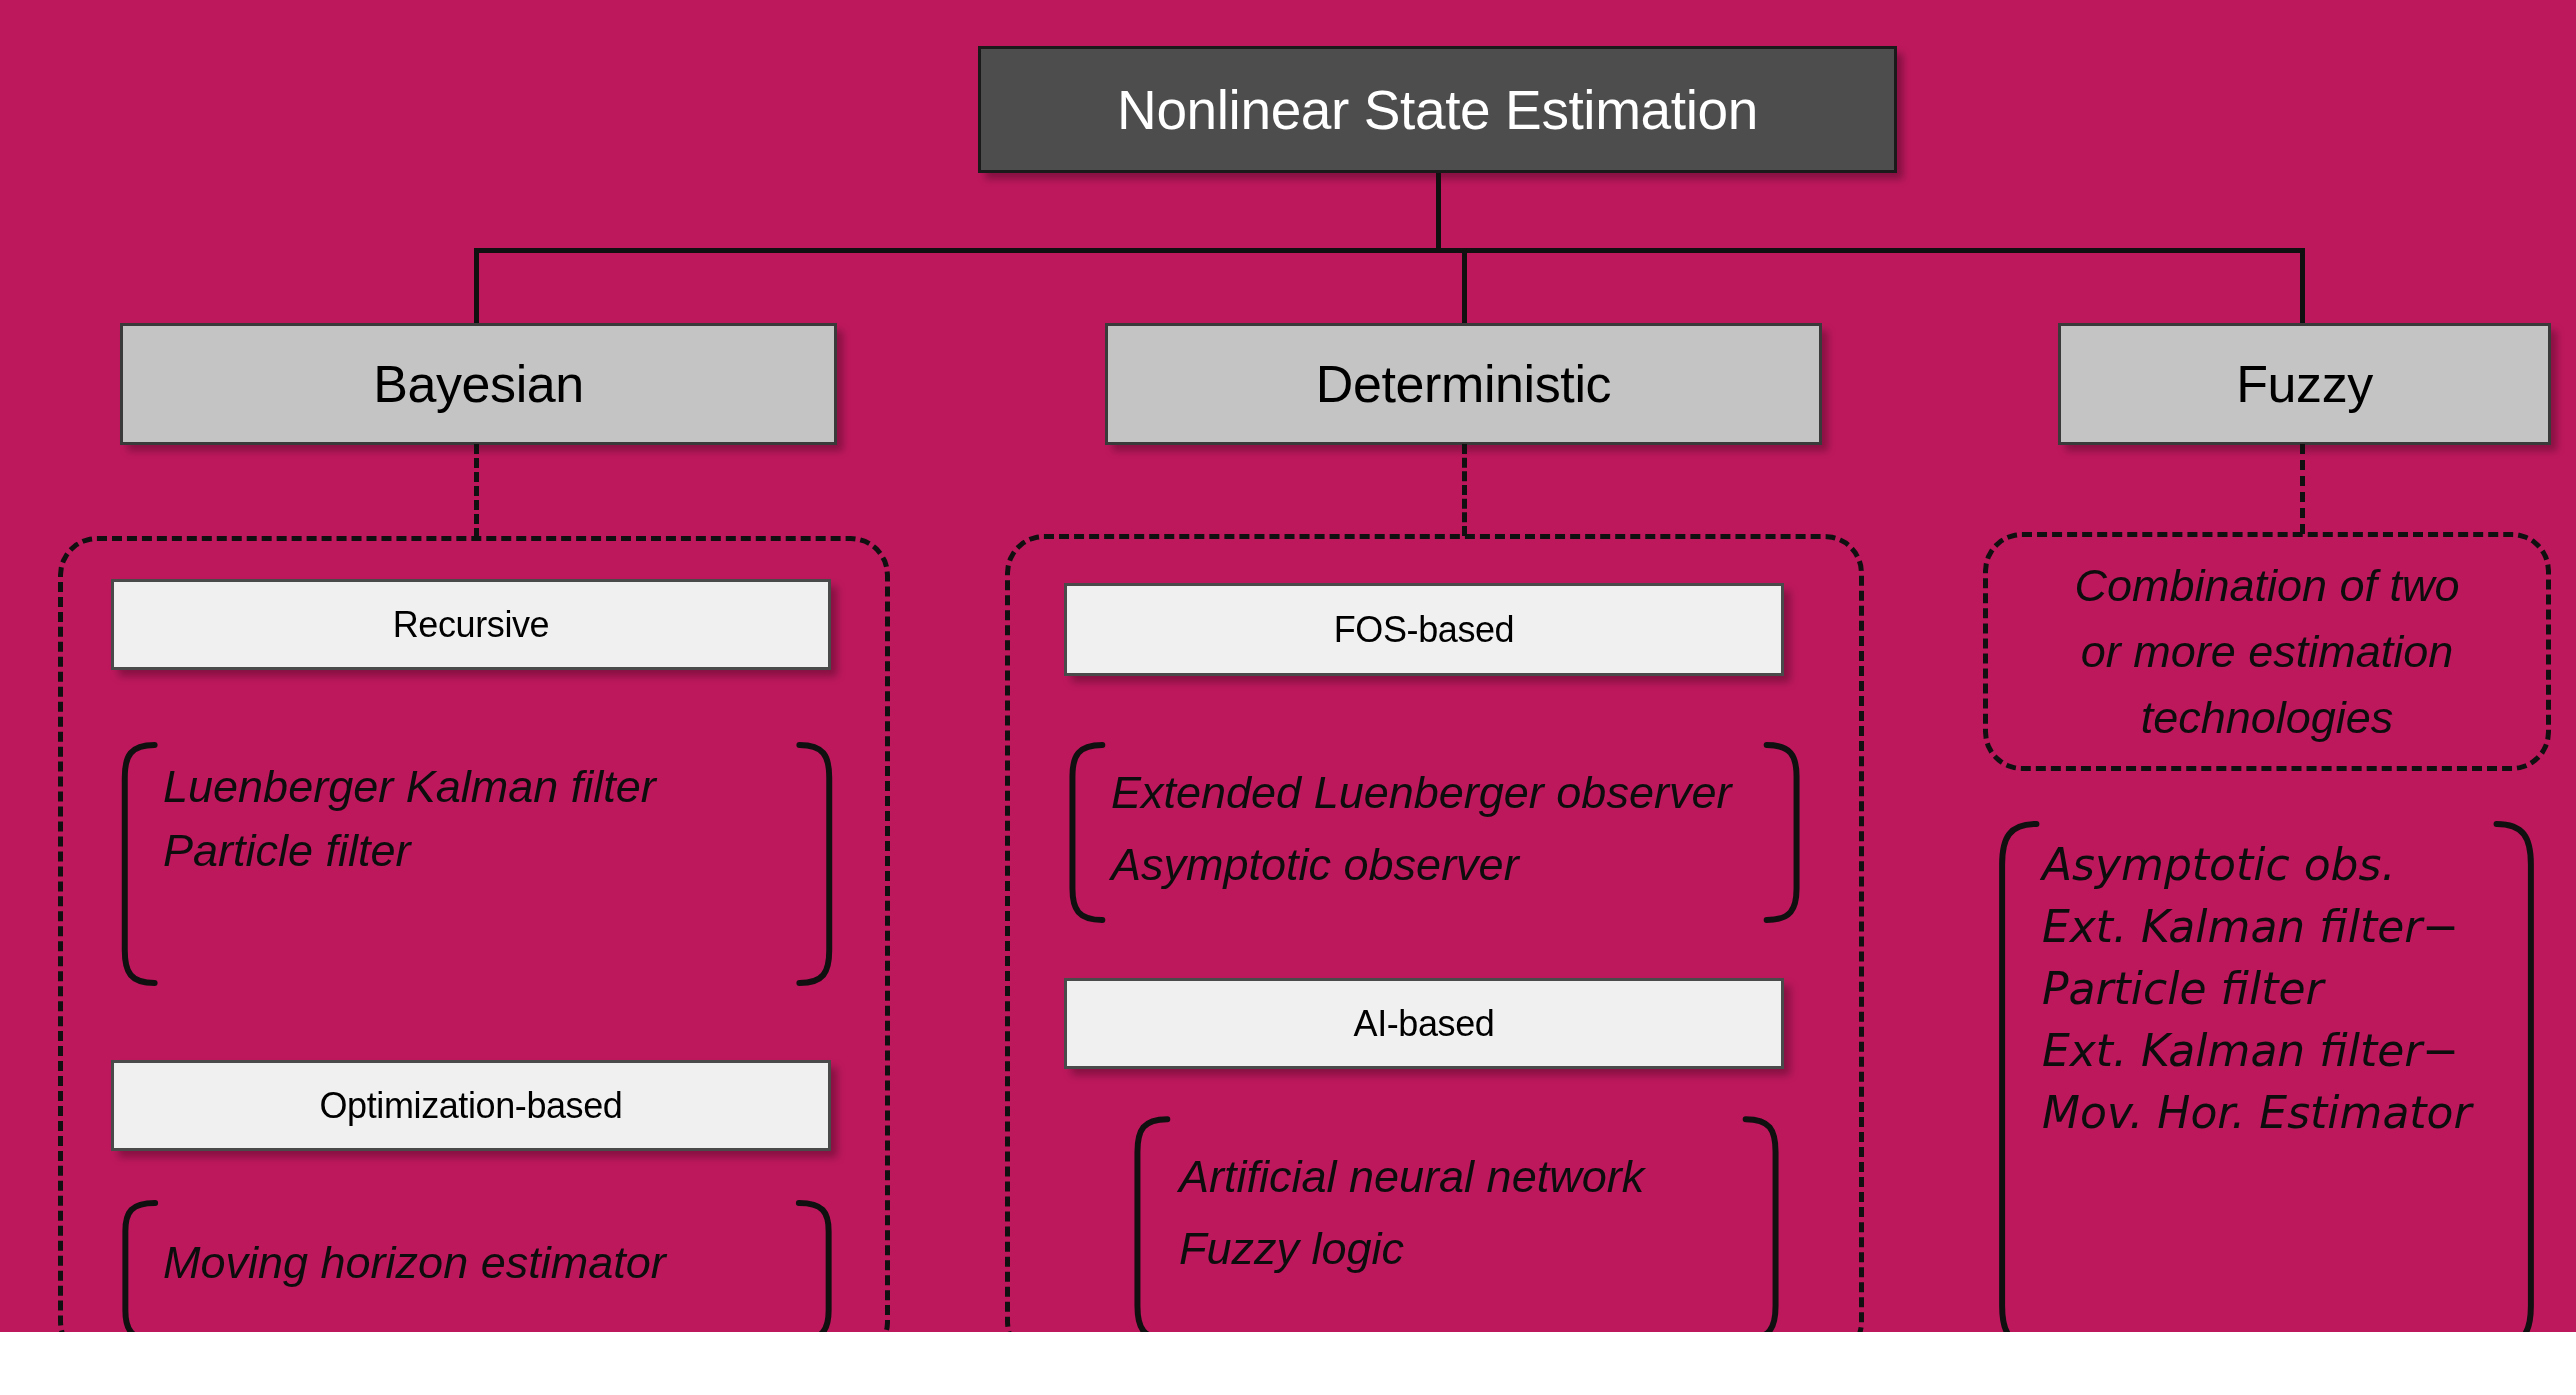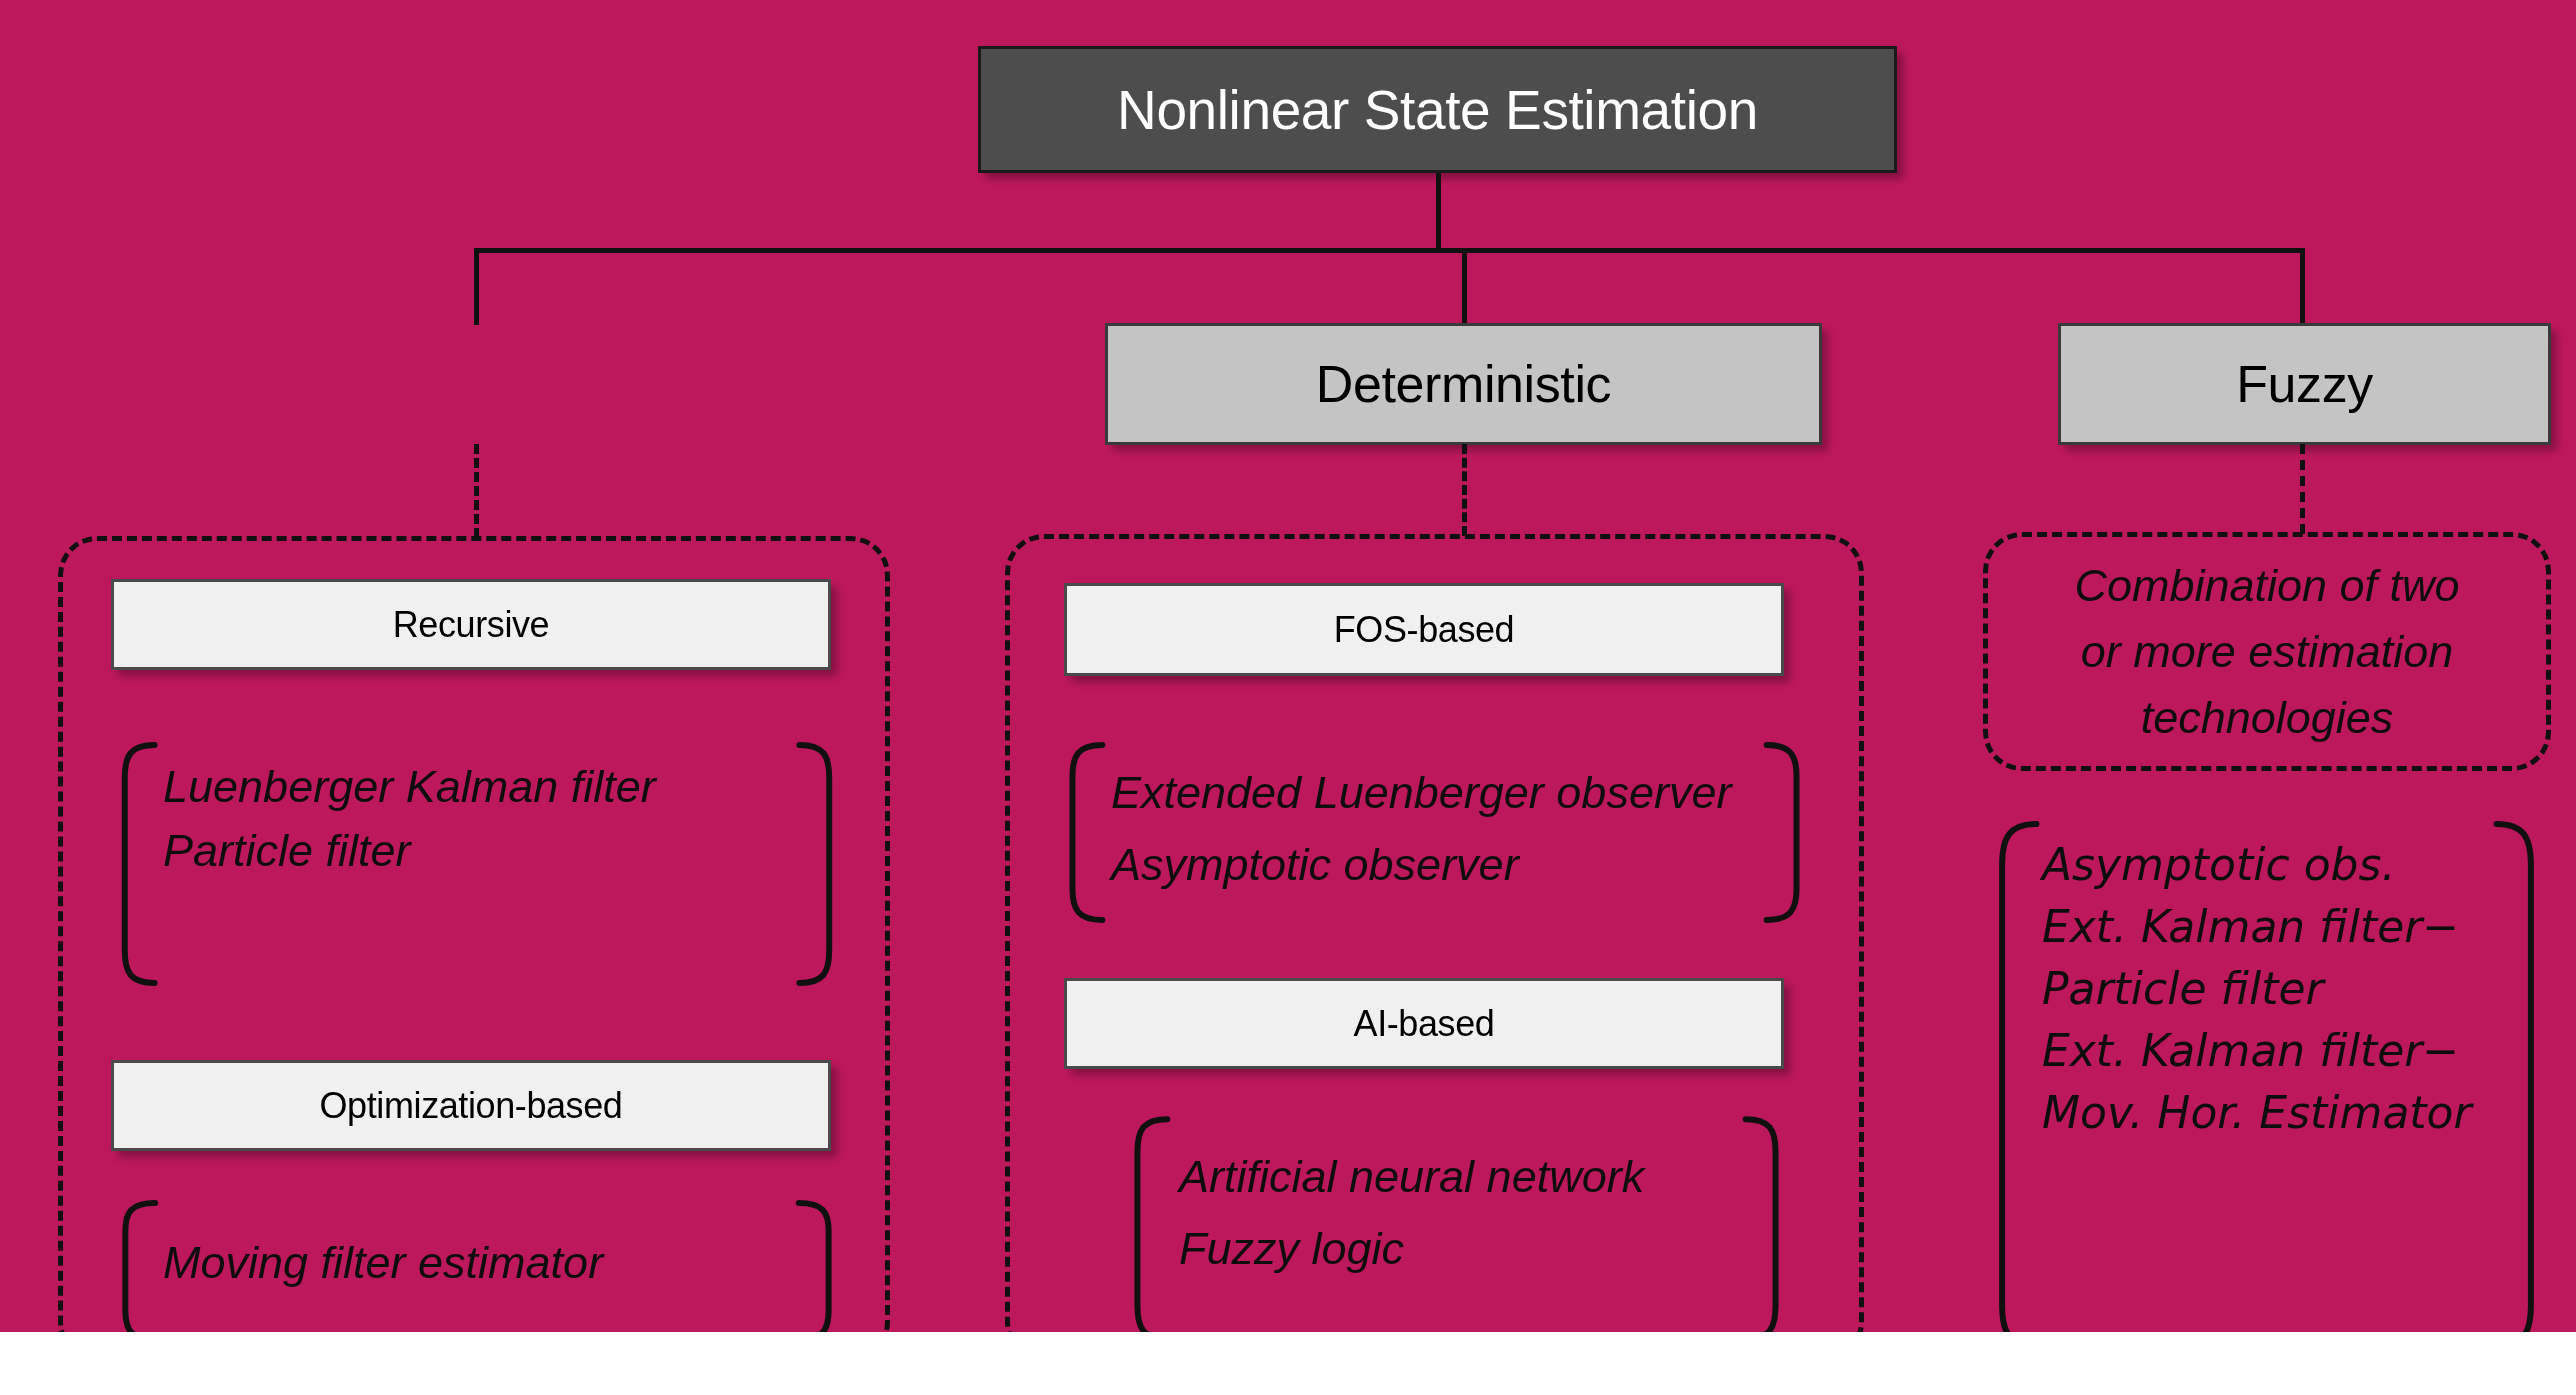--- a/index.html
+++ b/index.html
@@ -113,20 +113,23 @@
   <div class="abs root-box">
     <span class="label">Nonlinear State Estimation</span>
   </div>
 
   <div class="sline abs" style="left:1436px;top:173px;width:4.5px;height:78px;"></div>
   <div class="sline abs" style="left:474px;top:248px;width:1831px;height:4.5px;"></div>
   <div class="sline abs" style="left:474px;top:248px;width:4.5px;height:77px;"></div>
   <div class="sline abs" style="left:1462px;top:248px;width:4.5px;height:77px;"></div>
   <div class="sline abs" style="left:2300px;top:248px;width:4.5px;height:77px;"></div>
 
+  <div class="abs lvl2-box b-bayes">
+    <span class="label">Bayesian</span>
+  </div>
   <div class="abs lvl2-box b-determ">
     <span class="label">Deterministic</span>
   </div>
   <div class="abs lvl2-box b-hybrid">
     <span class="label">Fuzzy</span>
   </div>
 
   <div class="dstub abs" style="left:474px;top:444px;height:94px;"></div>
   <div class="dstub abs" style="left:1462px;top:444px;height:92px;"></div>
   <div class="dstub abs" style="left:2300px;top:444px;height:90px;"></div>
@@ -151,21 +154,21 @@
   <div class="abs lvl3-box b-optim">
     <span class="label">Optimization-based</span>
   </div>
 
   <div class="bracket-group g-optim">
     <svg width="732" height="149" viewBox="0 0 980 200">
       <path d="M58 8 C 26 8, 18 20, 18 46 L 18 152 C 18 178, 26 192, 58 192" fill="none" stroke="#101010" stroke-width="8" stroke-linecap="round"></path>
       <path d="M922 8 C 954 8, 962 20, 962 46 L 962 152 C 962 178, 954 192, 922 192" fill="none" stroke="#101010" stroke-width="8" stroke-linecap="round"></path>
     </svg>
     <div class="bracket-items">
-      <div class="it">Moving filter estimator</div>
+      <div class="it">Moving horizon estimator</div>
     </div>
   </div>
 
   <div class="abs dashbox c-determ"></div>
 
   <div class="abs lvl3-box b-fos">
     <span class="label">FOS-based</span>
   </div>
 
   <div class="bracket-group g-fos">

